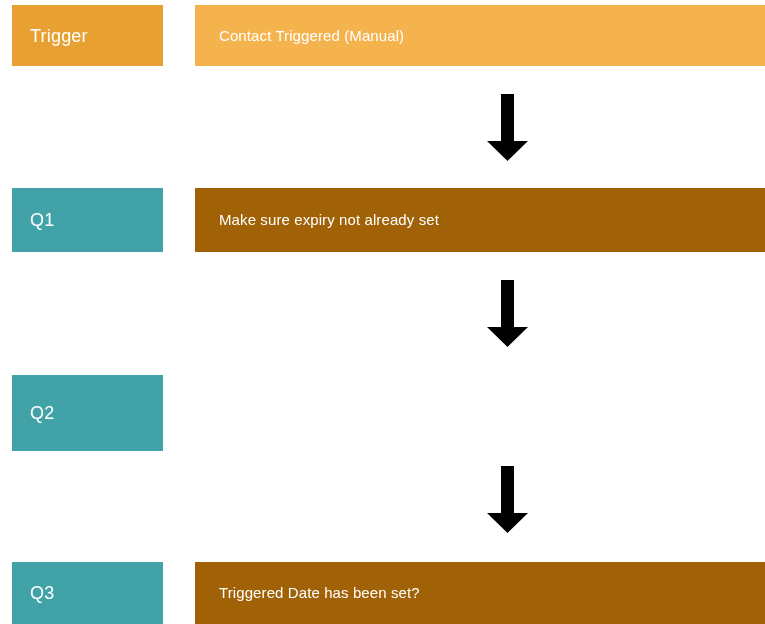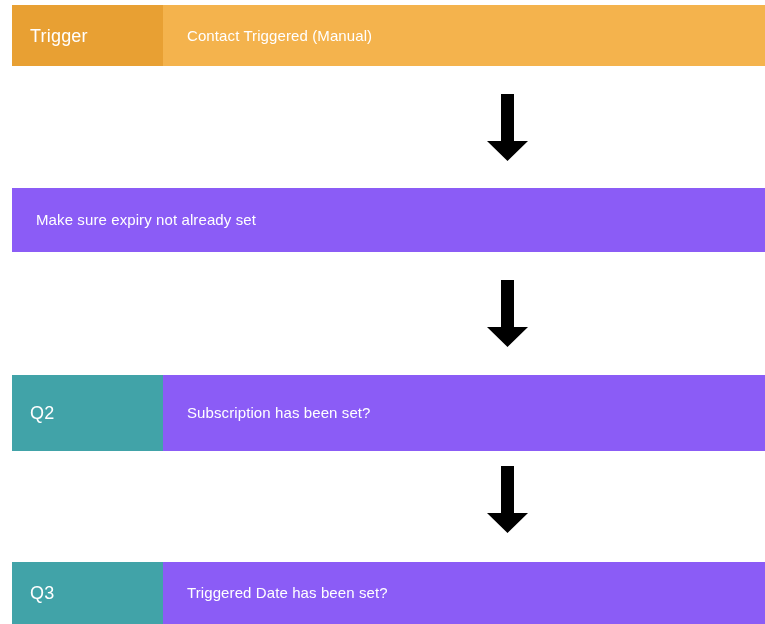--- a/index.html
+++ b/index.html
@@ -24,20 +24,21 @@
     background: #ffffff;
   }
 
   
   .step-row {
     position: absolute;
     left: 12px;
     width: 753px;
     display: flex;
     align-items: stretch;
+    gap: 32px;
   }
 
   .step-label {
     width: 151px;
     flex: 0 0 151px;
     display: flex;
     align-items: center;
     padding-left: 18px;
     color: #ffffff;
     font-size: 18px;
@@ -57,21 +58,21 @@
     font-weight: 400;
     letter-spacing: 0.1px;
     line-height: 1.2;
   }
 
   
   .accent-orange .step-label { background: #e8a033; }
   .accent-orange .step-body  { background: #f4b34d; }
 
   .accent-teal .step-label { background: #41a3a8; }
-  .accent-teal .step-body  { background: #8b5cf6; }
+  .accent-teal .step-body  { background: #a16207; }
 
   
   #row-trigger { top: 5px;   height: 61px; }
   #row-q1      { top: 188px; height: 64px; }
   #row-q2      { top: 375px; height: 76px; }
   #row-q3      { top: 562px; height: 62px; }
 
   
   .connector-arrow {
     position: absolute;
@@ -96,32 +97,32 @@
     <div class="step-body">Contact Triggered (Manual)</div>
   </div>
 
   <div class="connector-arrow" id="arrow-1">
     <svg viewBox="0 0 41 67" xmlns="http://www.w3.org/2000/svg" aria-hidden="true">
       <path d="M14 0 H27 V47 H41 L20.5 67 L0 47 H14 Z" fill="#000000"></path>
     </svg>
   </div>
 
   <div class="step-row accent-teal" id="row-q1">
+    <div class="step-label">Q1</div>
     <div class="step-body">Make sure expiry not already set</div>
   </div>
 
   <div class="connector-arrow" id="arrow-2">
     <svg viewBox="0 0 41 67" xmlns="http://www.w3.org/2000/svg" aria-hidden="true">
       <path d="M14 0 H27 V47 H41 L20.5 67 L0 47 H14 Z" fill="#000000"></path>
     </svg>
   </div>
 
   <div class="step-row accent-teal" id="row-q2">
     <div class="step-label">Q2</div>
-    <div class="step-body">Subscription has been set?</div>
   </div>
 
   <div class="connector-arrow" id="arrow-3">
     <svg viewBox="0 0 41 67" xmlns="http://www.w3.org/2000/svg" aria-hidden="true">
       <path d="M14 0 H27 V47 H41 L20.5 67 L0 47 H14 Z" fill="#000000"></path>
     </svg>
   </div>
 
   <div class="step-row accent-teal" id="row-q3">
     <div class="step-label">Q3</div>

